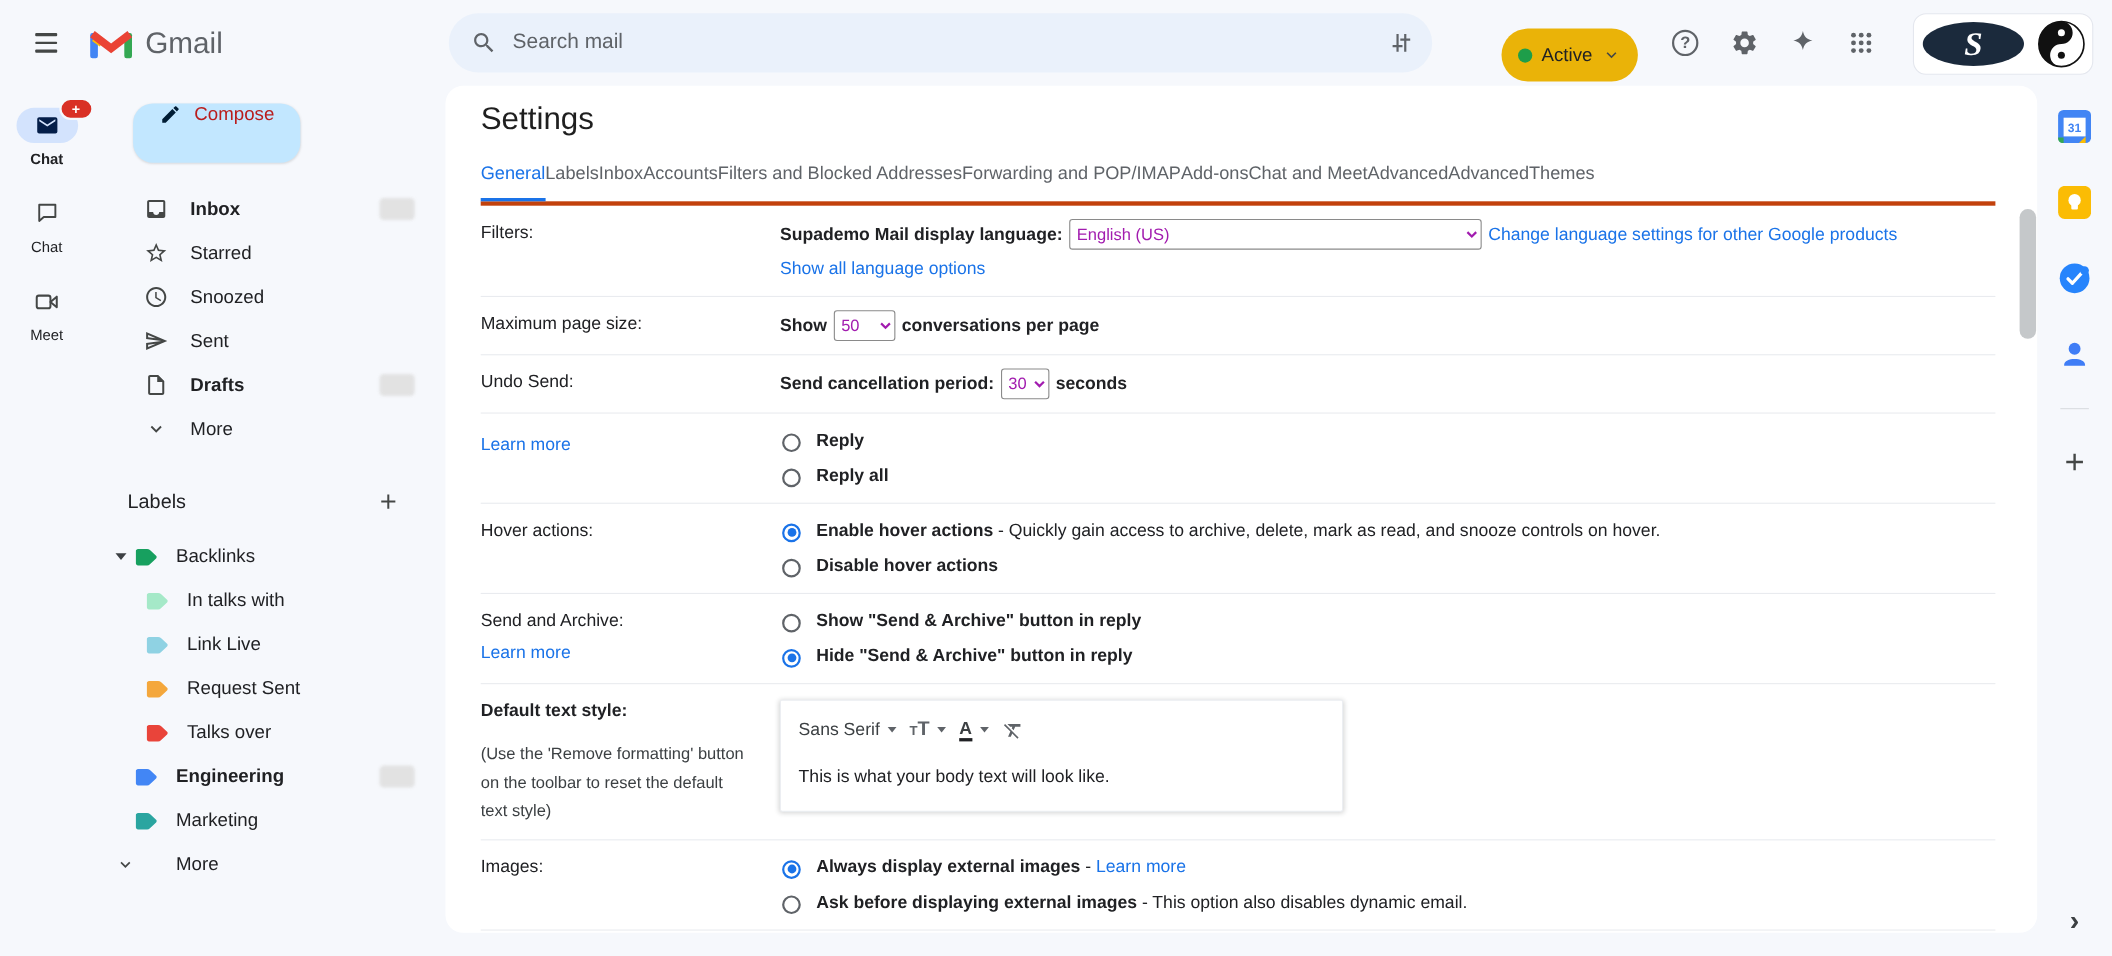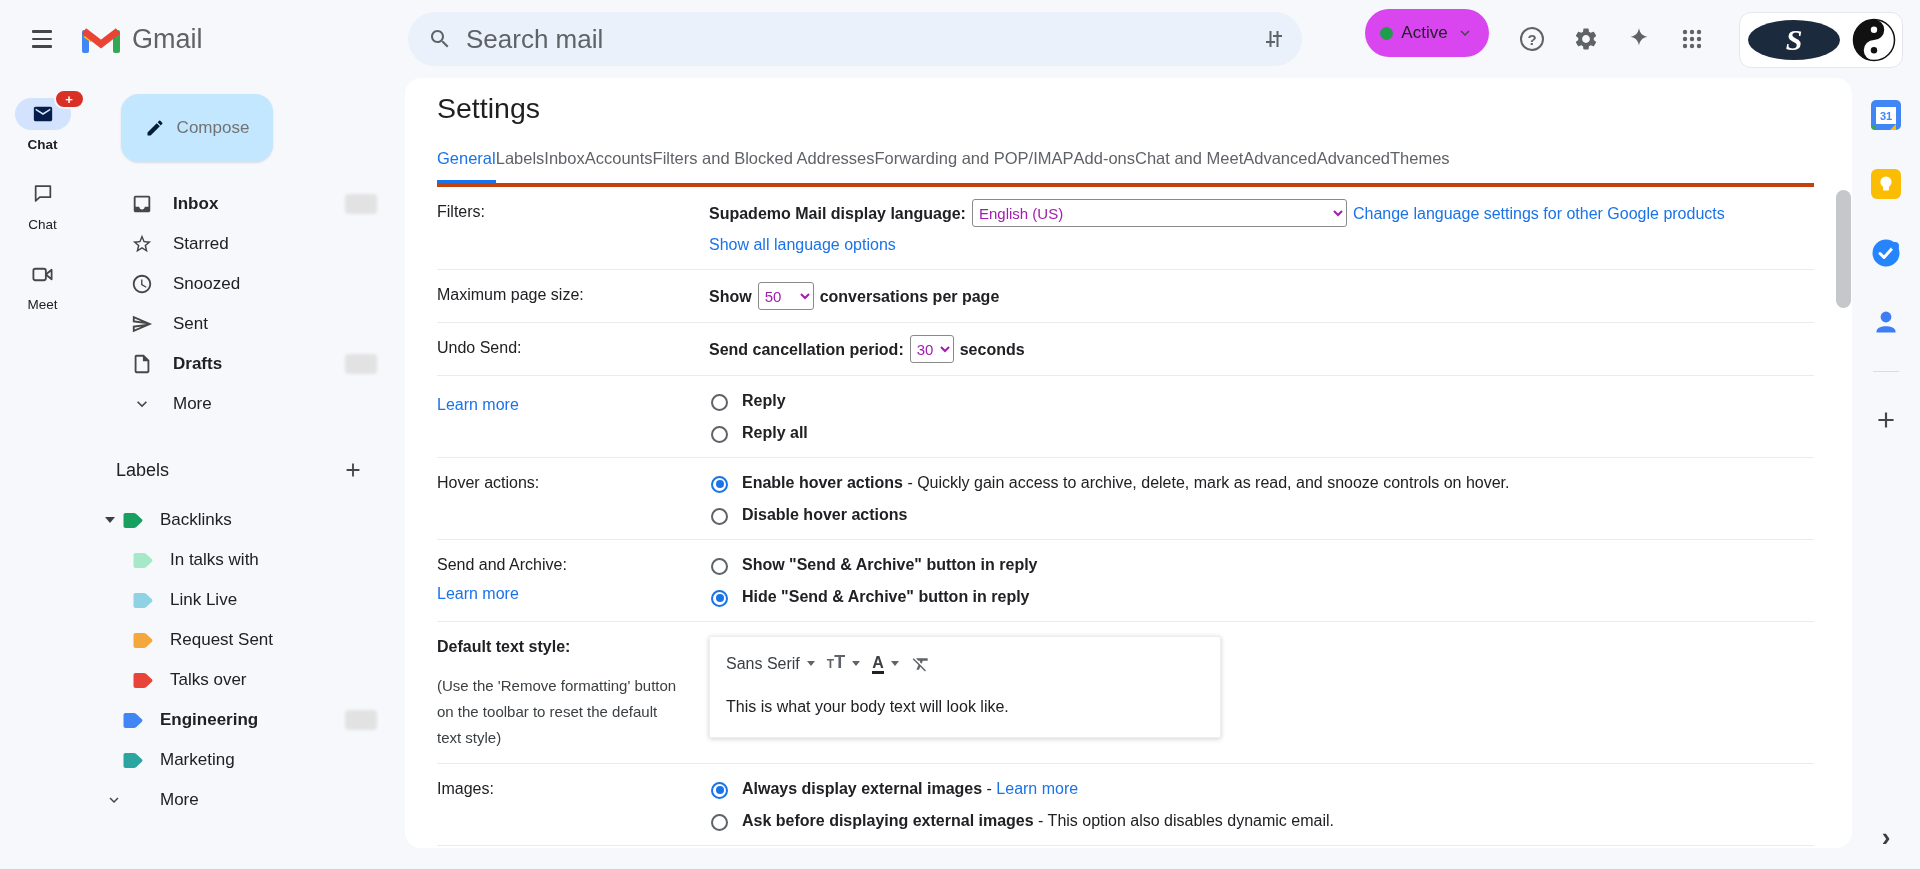--- a/index.html
+++ b/index.html
@@ -9,23 +9,23 @@
   .screen{width:1920px;height:869px;position:relative}
 
   
   .topbar{height:78px;display:flex;align-items:center;position:relative}
   .hamburger{width:48px;height:48px;margin-left:18px;border-radius:50%;display:flex;flex-direction:column;justify-content:center;align-items:center;gap:5px}
   .hamburger i{display:block;width:20px;height:2.4px;background:#444746;border-radius:1px}
   .logo{display:flex;align-items:center;gap:10px;margin-left:14px}
   .logo-text{font-size:27px;color:#5f6368}
   .search{position:absolute;left:408px;top:12px;width:894px;height:54px;background:#eaf1fb;border-radius:27px;display:flex;align-items:center;padding:0 6px 0 10px}
   .icon-btn{width:44px;height:44px;border-radius:50%;display:flex;align-items:center;justify-content:center;flex:none}
-  .search-input{flex:1;border:0;outline:0;background:transparent;font-size:26px;color:#202124;margin-left:4px}
+  .search-input{flex:1;border:0;outline:0;background:transparent;font-size:19px;color:#202124;margin-left:4px}
   .search-input::placeholder{color:#5f6368;opacity:1}
-  .status-pill{position:absolute;left:1365px;top:9px;height:48px;width:124px;border-radius:24px;background:#d946ef;display:flex;align-items:center;justify-content:center;gap:8px}
+  .status-pill{position:absolute;left:1365px;top:26px;height:48px;width:124px;border-radius:24px;background:#eab308;display:flex;align-items:center;justify-content:center;gap:8px}
   .status-pill .dot{width:13px;height:13px;border-radius:50%;background:#1e9e4a}
   .status-pill .st-label{font-size:17px;font-weight:500;color:#202124}
   .tb-btn{position:absolute;top:17px;width:44px;height:44px;border-radius:50%;display:flex;align-items:center;justify-content:center}
   .tb-help{left:1510px}.tb-gear{left:1564px}.tb-spark{left:1617px}.tb-apps{left:1670px}
   .help-ring{width:24px;height:24px;border:2.2px solid #5f6368;border-radius:50%;display:flex;align-items:center;justify-content:center;font-size:15px;font-weight:700;color:#5f6368}
   .help-ring::before{content:"?"}
   .profile-card{position:absolute;left:1739px;top:12px;width:164px;height:56px;background:#fff;border:1px solid #e4e7ee;border-radius:12px;display:flex;align-items:center;justify-content:center;gap:10px}
 
   
   .body-row{display:flex;height:791px}
@@ -34,21 +34,21 @@
   .rail{width:85px;padding-top:20px;display:flex;flex-direction:column;align-items:center}
   .rail-item{display:flex;flex-direction:column;align-items:center;margin-bottom:26px;cursor:pointer}
   .rail-pill{width:56px;height:32px;border-radius:16px;display:flex;align-items:center;justify-content:center;position:relative}
   .rail-item.active .rail-pill{background:#d3e3fd}
   .rail-label{font-size:13.5px;color:#202124;margin-top:7px}
   .rail-item.active .rail-label{font-weight:700}
   .badge{position:absolute;top:-9px;right:-14px;min-width:31px;height:20px;border-radius:11px;background:#d93025;color:#fff;font-size:13px;font-weight:700;display:flex;align-items:center;justify-content:center;border:2px solid #f6f8fc}
 
   
   .sidebar{width:320px;padding-top:16px}
-  .compose{margin-left:36px;width:152px;height:68px;border-radius:18px;background:#c2e7ff;display:flex;align-items:center;justify-content:center;gap:12px;font-size:17px;font-weight:500;color:#737373;box-shadow:0 1px 2px rgba(60,64,67,.15)}
+  .compose{margin-left:36px;width:152px;height:54px;border-radius:18px;background:#c2e7ff;display:flex;justify-content:center;gap:12px;font-size:17px;font-weight:500;color:#b91c1c;box-shadow:0 1px 2px rgba(60,64,67,.15)}
   .nav-list{margin-top:22px}
   .nav-item{height:40px;display:flex;align-items:center;padding-left:46px;border-radius:0 20px 20px 0;cursor:pointer}
   .nav-item .nav-ico{width:22px;display:flex;justify-content:center}
   .nav-item .nav-label{margin-left:20px;font-size:17px;color:#202124}
   .nav-item.bold .nav-label{font-weight:700}
   .blur-badge{width:32px;height:20px;border-radius:4px;background:#e0e0e0;filter:blur(1.5px);opacity:.9;margin-left:auto;margin-right:28px}
   .labels-head{margin-top:30px;display:flex;align-items:center;padding-left:31px;padding-right:36px}
   .labels-title{font-size:18px;color:#202124}
   .labels-plus{margin-left:auto;width:32px;height:32px;border-radius:50%;display:flex;align-items:center;justify-content:center}
   .label-list{margin-top:14px}

